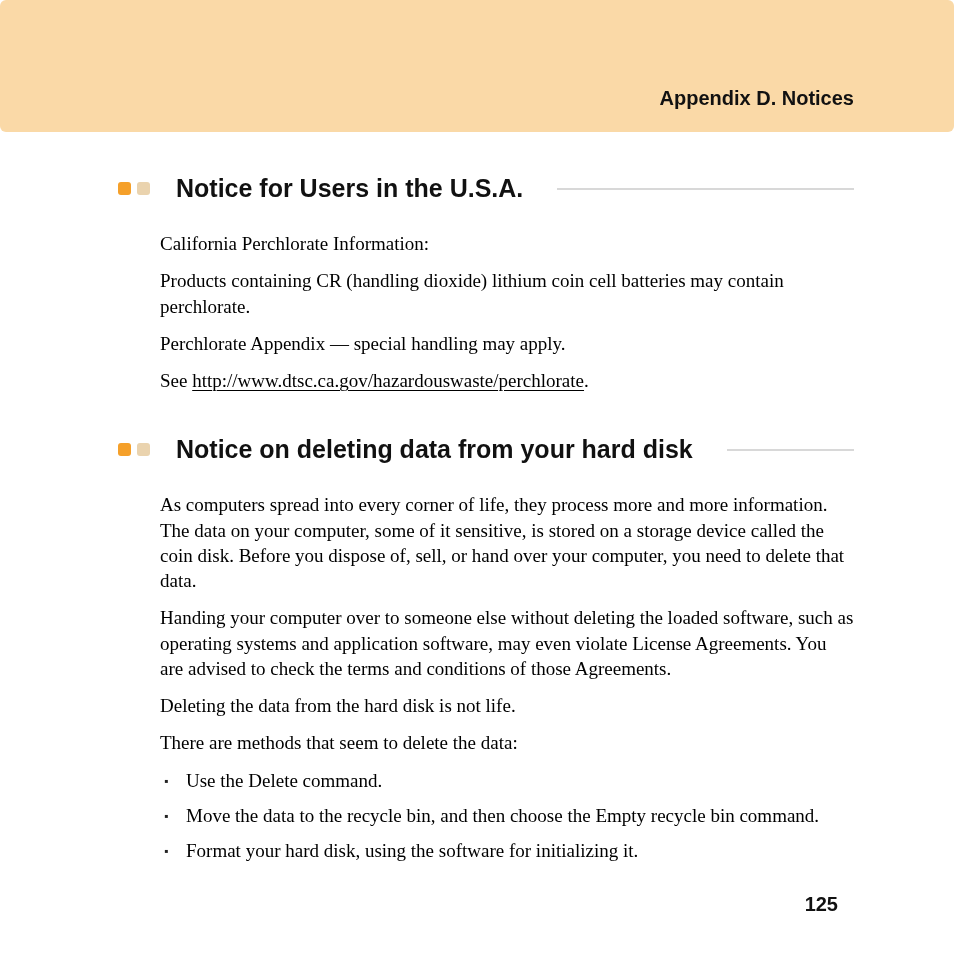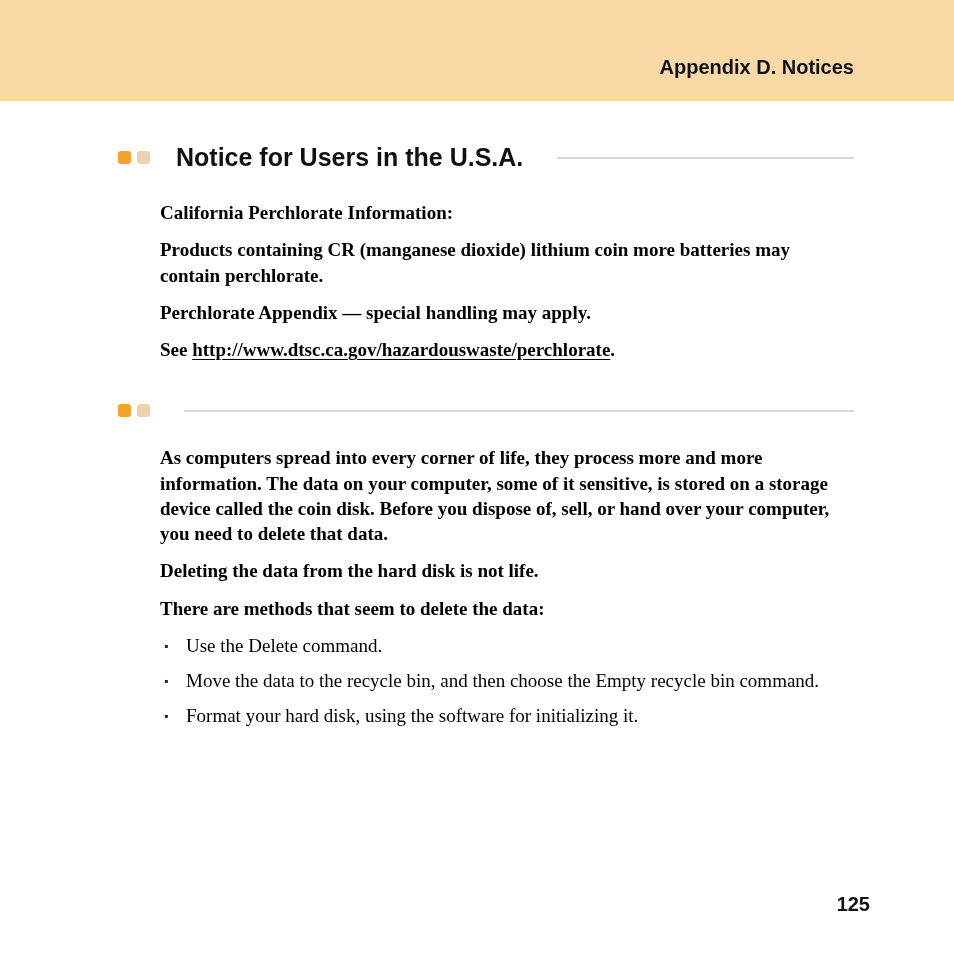--- a/index.html
+++ b/index.html
@@ -1,35 +1,35 @@
 <!DOCTYPE html>
 <html><head>
 <meta charset="utf-8">
 <style>
   * { box-sizing: border-box; margin: 0; padding: 0; }
   html, body { width: 954px; height: 954px; background: #ffffff; font-family: Georgia, "Times New Roman", serif; color: #000; }
   .page { width: 954px; height: 954px; position: relative; background: #fff; }
-  .header-band { width: 100%; height: 101px; background: #fad9a7; position: relative; }
+  .header-band { width: 100%; height: 132px; background: #fad9a7; position: relative; border-radius: 6px; }
   .header-title { position: absolute; right: 100px; bottom: 22px; font-family: "Helvetica Neue", Helvetica, Arial, sans-serif; font-weight: 700; font-size: 20px; color: #111; }
   .content { padding: 0 100px 0 120px; }
   .section { margin-top: 42px; }
   .heading-row { display: flex; align-items: center; gap: 26px; margin-left: -2px; margin-bottom: 28px; }
   .bullets { display: flex; gap: 6px; flex-shrink: 0; }
   .sq { width: 13px; height: 13px; border-radius: 3px; display: inline-block; }
   .sq-orange { background: #f5a02a; }
   .sq-tan { background: #ead3ae; }
   .heading-text { font-family: "Helvetica Neue", Helvetica, Arial, sans-serif; font-weight: 700; font-size: 25px; color: #111; white-space: nowrap; }
   .heading-rule { flex: 1; height: 2px; background: #d8d8d8; margin-left: 8px; }
   .body-block { margin-left: 40px; }
-  .para { font-size: 19px; line-height: 1.33; margin-bottom: 12px; font-family: "Book Antiqua", Palatino, Georgia, serif; font-weight: bold; }
+  .para { font-size: 19px; line-height: 1.33; margin-bottom: 12px; font-family: "Book Antiqua", Palatino, Georgia, serif; }
   .link-underline { text-decoration: underline; text-decoration-thickness: 1px; text-underline-offset: 3px; }
   ul.bullet-list { list-style: none; margin-top: 2px; }
   ul.bullet-list li { position: relative; padding-left: 26px; font-size: 19px; line-height: 1.33; margin-bottom: 10px; font-family: "Book Antiqua", Palatino, Georgia, serif; }
   ul.bullet-list li::before { content: "▪"; position: absolute; left: 4px; top: 0; color: #222; font-size: 12px; line-height: 26px; }
-  .page-number { position: absolute; right: 84px; bottom: 38px; font-family: "Helvetica Neue", Helvetica, Arial, sans-serif; font-weight: 700; font-size: 20px; color: #111; }
+  .page-number { position: absolute; right: 116px; bottom: 38px; font-family: "Helvetica Neue", Helvetica, Arial, sans-serif; font-weight: 700; font-size: 20px; color: #111; }
 </style>
 </head>
 <body>
 
 <div class="page">
   <div class="header-band">
     <div class="header-title">Appendix D. Notices</div>
   </div>
 
   <div class="content">
@@ -38,38 +38,40 @@
       <div class="heading-row">
         <span class="bullets">
           <span class="sq sq-orange"></span>
           <span class="sq sq-tan"></span>
         </span>
         <span class="heading-text">Notice for Users in the U.S.A.</span>
         <span class="heading-rule"></span>
       </div>
       <div class="body-block">
         <p class="para">California Perchlorate Information:</p>
-        <p class="para">Products containing CR (manganese dioxide) lithium coin more batteries may contain perchlorate.</p>
+        <p class="para">Products containing CR (handling dioxide) lithium coin cell batteries may contain perchlorate.</p>
         <p class="para">Perchlorate Appendix — special handling may apply.</p>
         <p class="para">
           <span>See </span><span class="link-underline">http://www.dtsc.ca.gov/hazardouswaste/perchlorate</span><span>.</span>
         </p>
       </div>
     </div>
 
     <div class="section">
       <div class="heading-row">
         <span class="bullets">
           <span class="sq sq-orange"></span>
           <span class="sq sq-tan"></span>
         </span>
+        <span class="heading-text">Notice on deleting data from your hard disk</span>
         <span class="heading-rule"></span>
       </div>
       <div class="body-block">
         <p class="para">As computers spread into every corner of life, they process more and more information. The data on your computer, some of it sensitive, is stored on a storage device called the coin disk. Before you dispose of, sell, or hand over your computer, you need to delete that data.</p>
+        <p class="para">Handing your computer over to someone else without deleting the loaded software, such as operating systems and application software, may even violate License Agreements. You are advised to check the terms and conditions of those Agreements.</p>
         <p class="para">Deleting the data from the hard disk is not life.</p>
         <p class="para">There are methods that seem to delete the data:</p>
         <ul class="bullet-list">
           <li>Use the Delete command.</li>
           <li>Move the data to the recycle bin, and then choose the Empty recycle bin command.</li>
           <li>Format your hard disk, using the software for initializing it.</li>
         </ul>
       </div>
     </div>
 

